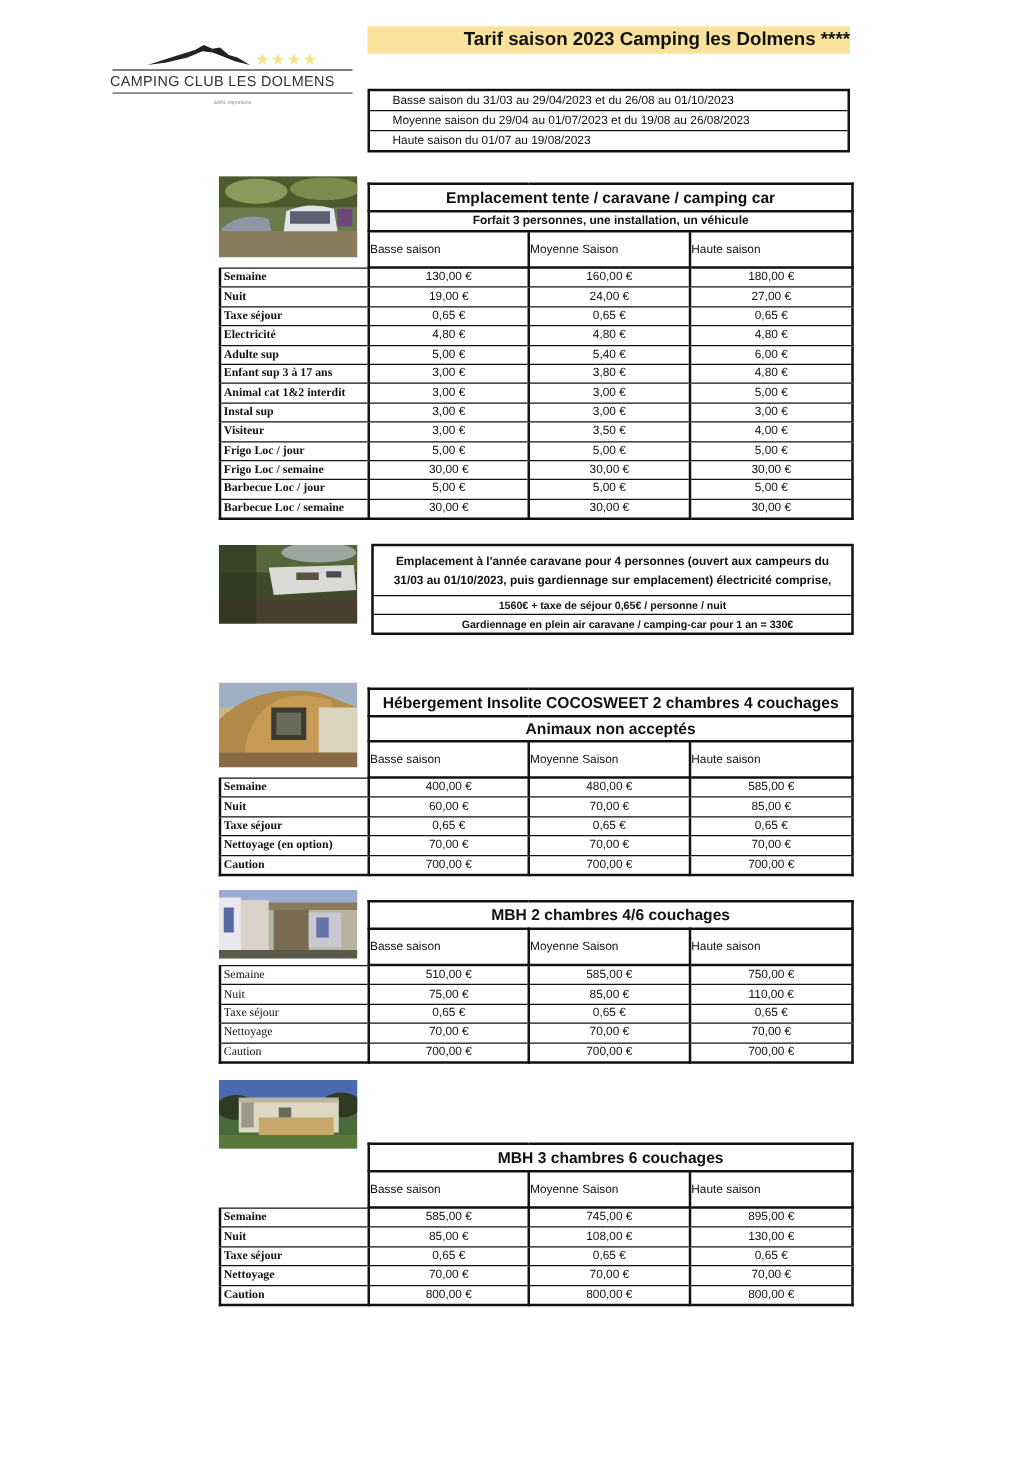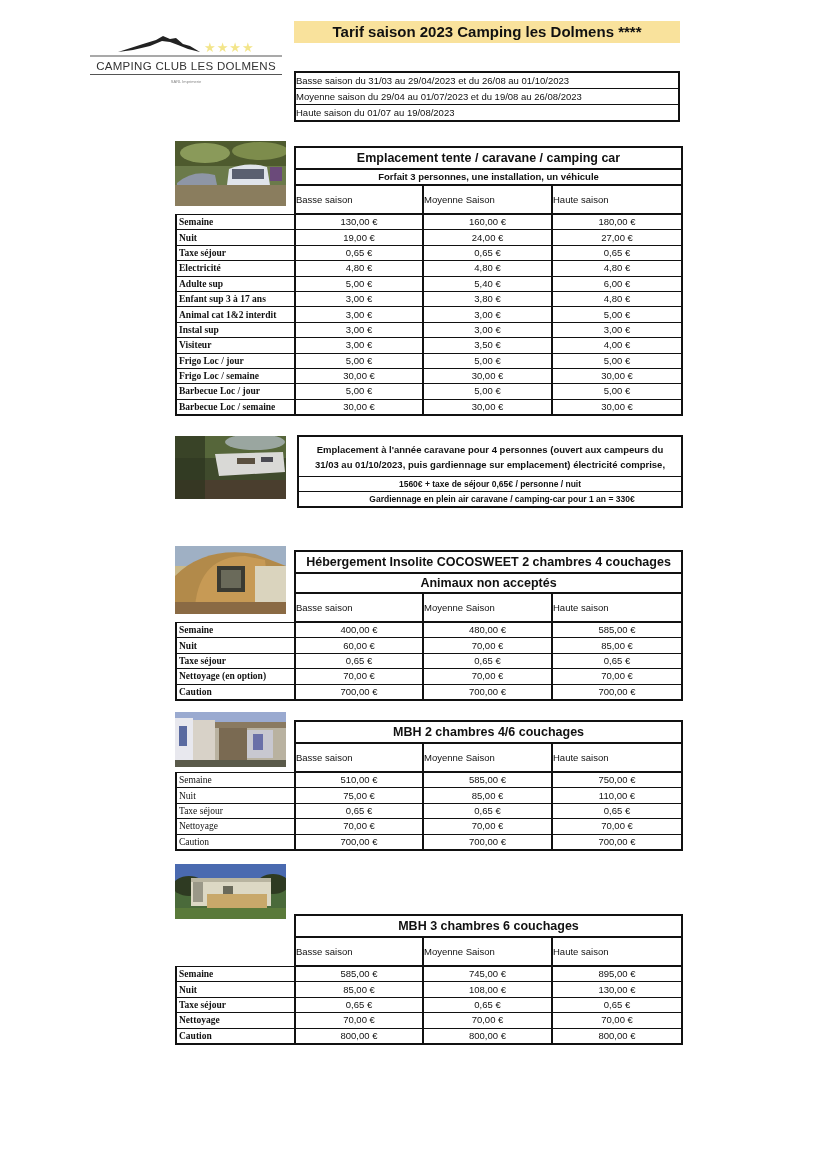--- a/index.html
+++ b/index.html
@@ -3,32 +3,32 @@
 <meta charset="utf-8">
 <style>
   html, body { margin: 0; padding: 0; background: #ffffff; }
   body { width: 826px; height: 1169px; position: relative; overflow: hidden;
          font-family: "Liberation Sans", "DejaVu Sans", sans-serif; color: #111; }
   .abs { position: absolute; }
 
   
   .logo { left: 88px; top: 30px; width: 196px; height: 60px; }
   .logo svg { display: block; }
-  .logo-name { position: absolute; left: 0; top: 30px; width: 196px; text-align: center;
+  .logo-name { position: absolute; left: 0; top: 30px; width: 196px; text-align: left;
                font-size: 11.5px; letter-spacing: 0.3px; color: #333; font-weight: normal; }
   .logo-sub { position: absolute; left: 0; top: 46px; width: 196px; text-align: center;
               font-size: 4px; color: #888; }
 
   
   .title { left: 294px; top: 21px; width: 386px; height: 22px; background: #f9e29c;
-           text-align: center; font-weight: bold; font-size: 15px; line-height: 22px; color: #111; }
+           text-align: right; font-weight: bold; font-size: 15px; line-height: 22px; color: #111; }
 
   
   .seasons { left: 294px; top: 71px; width: 386px; border: 2px solid #111; box-sizing: border-box; }
-  .seasons div { font-size: 9.5px; height: 15px; line-height: 15px; padding-left: 0;
+  .seasons div { font-size: 9.5px; height: 15px; line-height: 15px; padding-left: 18px;
                  border-bottom: 1px solid #111; white-space: nowrap; }
   .seasons div:last-child { border-bottom: none; }
 
   
   .photo { left: 175px; width: 111px; overflow: hidden; }
   .photo svg { display: block; width: 100%; height: 100%; }
 
   
   table.pt { position: absolute; left: 175px; width: 506px; border-collapse: collapse;
              table-layout: fixed; font-size: 9.5px; }

